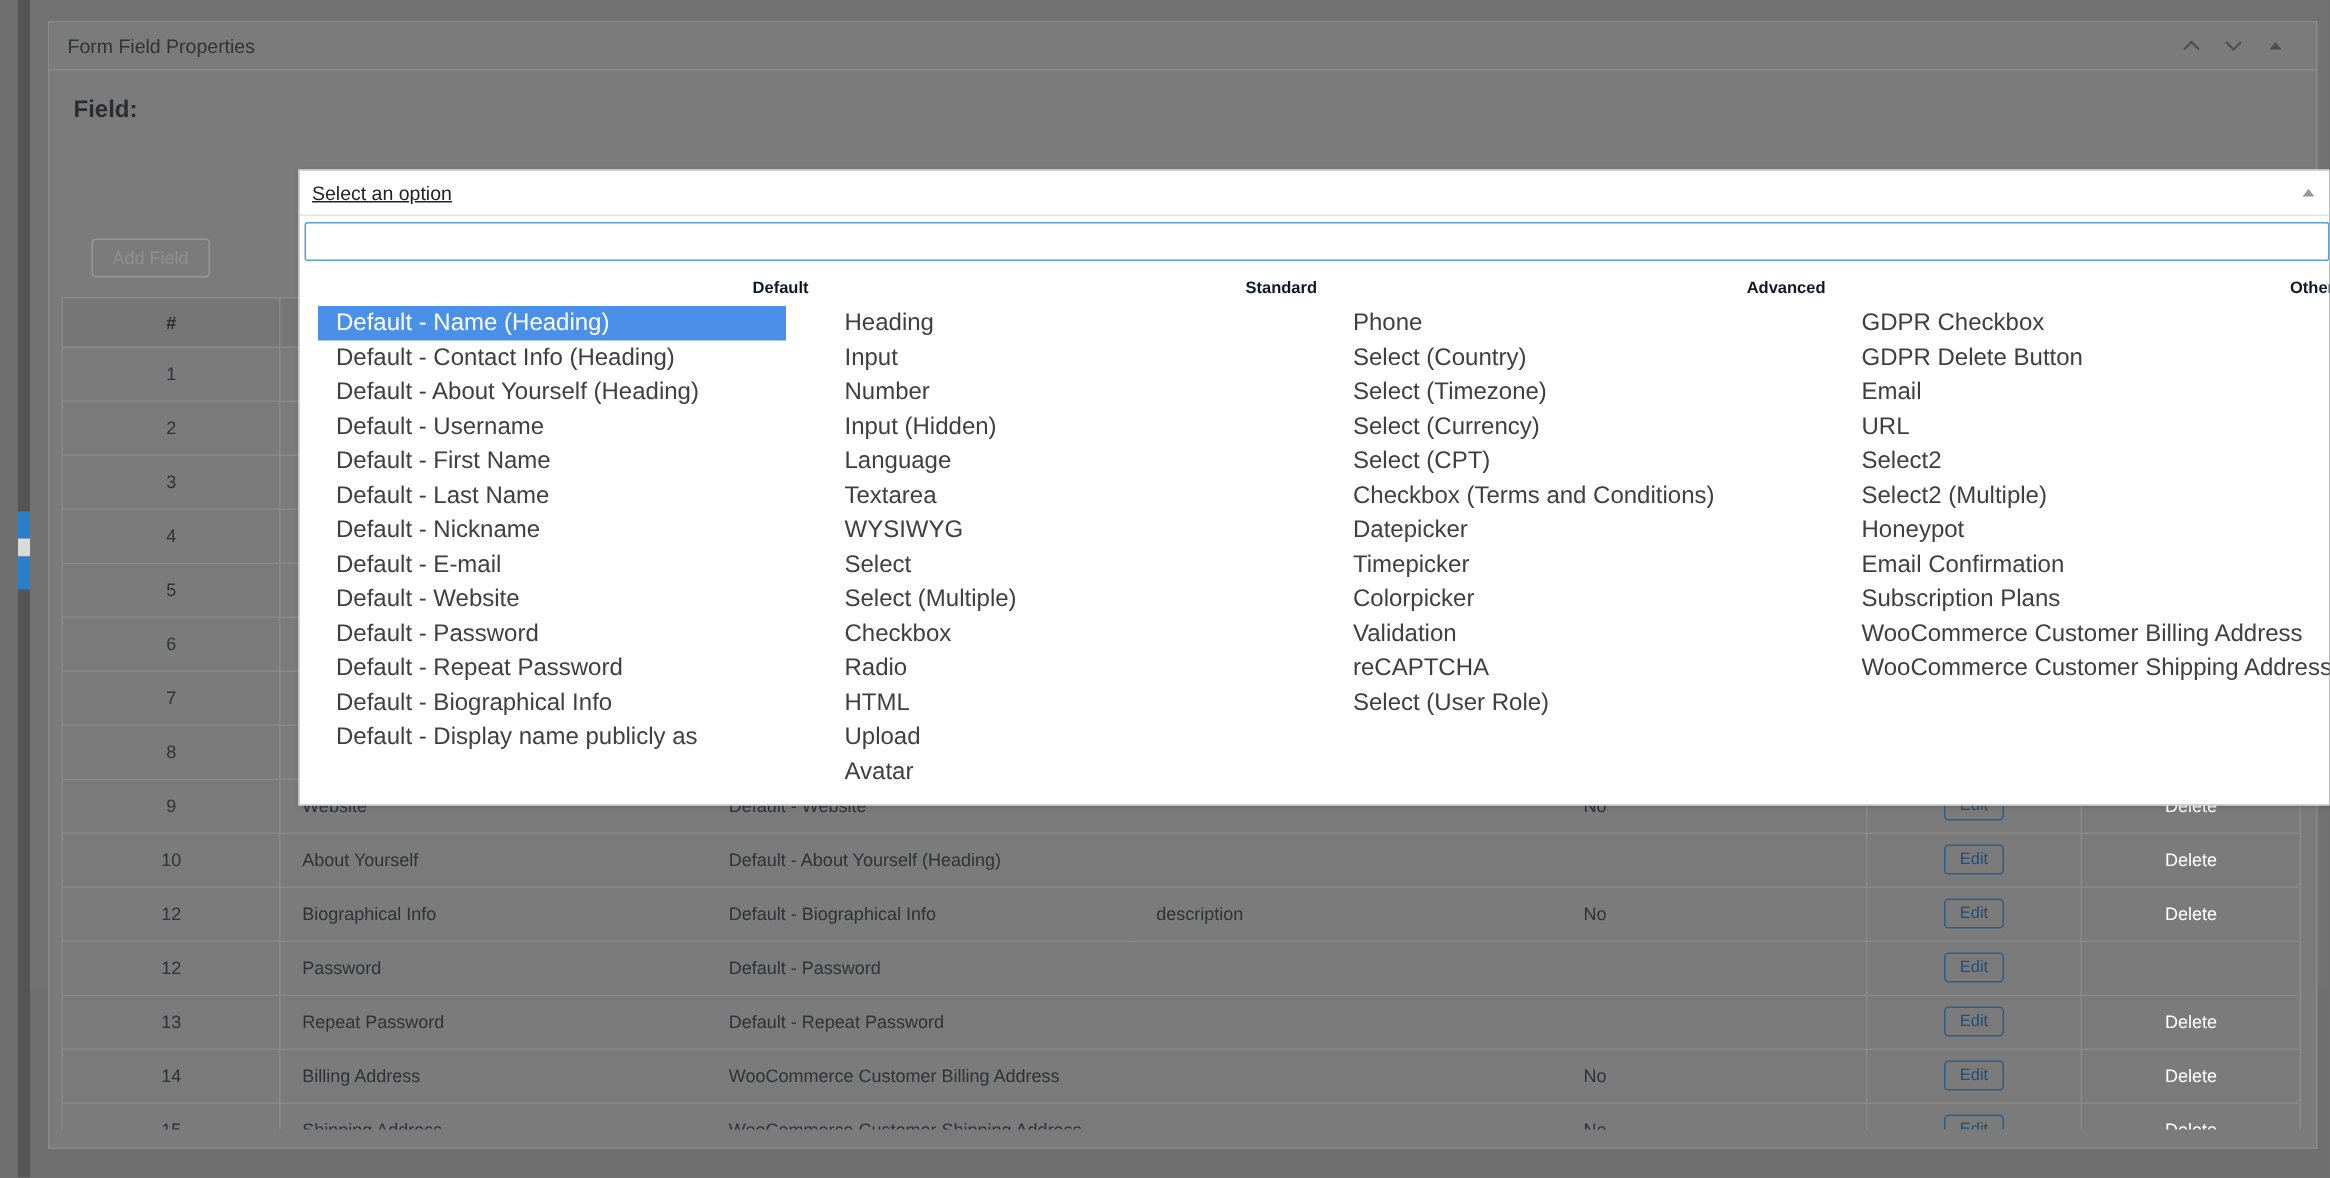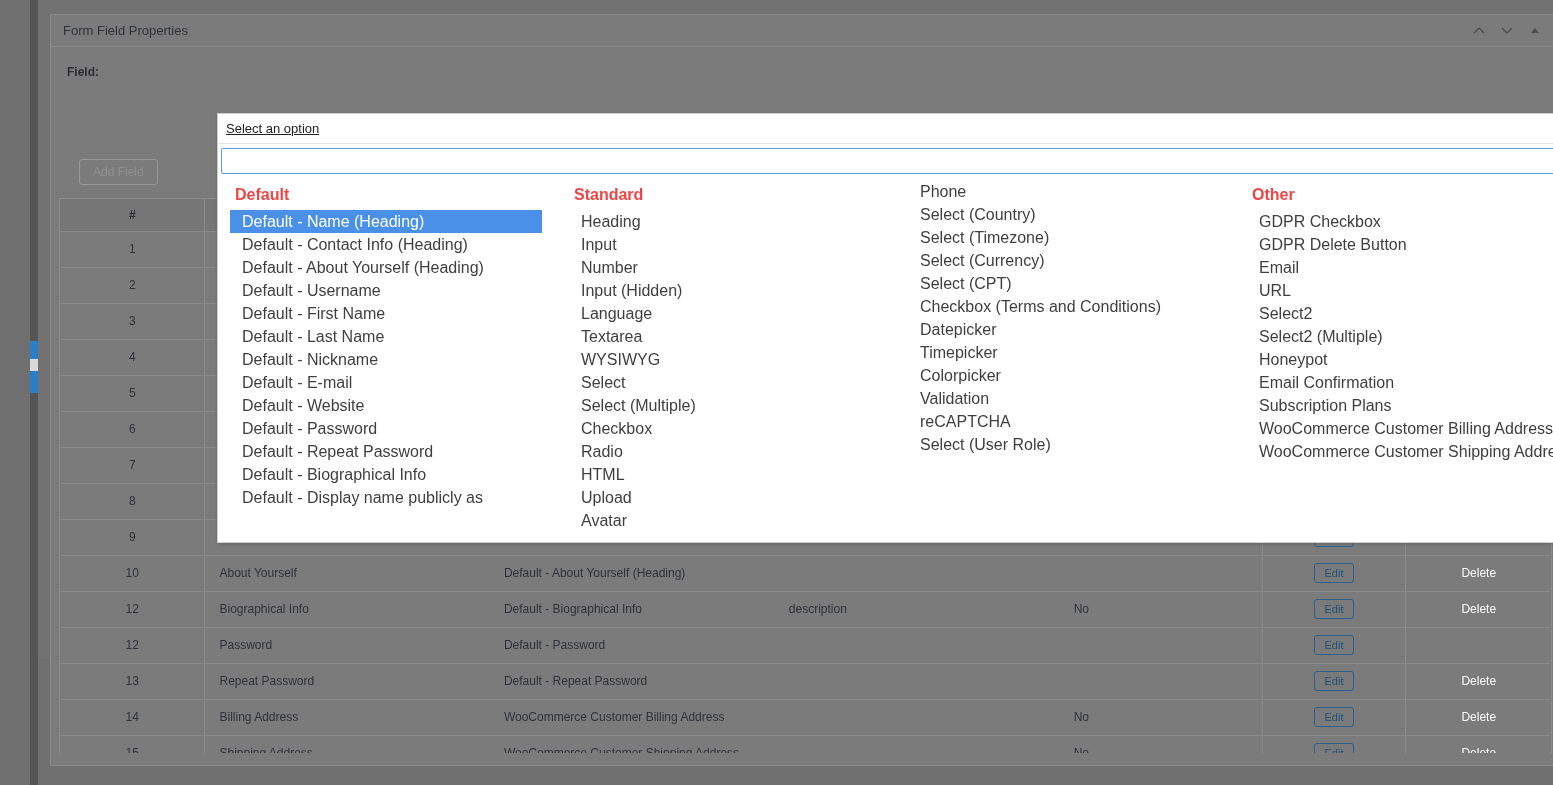--- a/index.html
+++ b/index.html
@@ -81,21 +81,21 @@
   .hdr-icon svg { display: block; }
 
   .panel-body {
     position: relative;
     padding: 18px 10px 10px 10px;
     height: 718px;
   }
 
   
   .field-label {
-    font-size: 12px;
+    font-size: 16px;
     font-weight: bold;
     color: #2b2d33;
     margin-left: 6px;
     margin-bottom: 8px;
   }
   .add-field-btn {
     position: absolute;
     left: 28px; top: 112px;
     padding: 5px 13px;
     font-size: 12px;
@@ -215,24 +215,25 @@
     color: #222;
     outline: none;
     font-family: "Liberation Sans", sans-serif;
   }
   .dd-columns {
     display: flex;
     padding: 0 0 10px 0;
   }
   .dd-col { width: 340px; padding: 0; }
   .dd-group-title {
-    font-size: 16px;
+    font-size: 11px;
     font-weight: bold;
-    color: #ef4444;
+    color: #0f172a;
     padding: 6px 0 6px 17px;
+    text-align: right;
   }
   .dd-option {
     font-size: 16px;
     color: #3f3f3f;
     padding: 5px 0 5px 24px;
     line-height: 13px;
     cursor: pointer;
     white-space: nowrap;
   }
   .dd-option.highlighted {
@@ -487,20 +488,21 @@
               <div class="dd-option">WYSIWYG</div>
               <div class="dd-option">Select</div>
               <div class="dd-option">Select (Multiple)</div>
               <div class="dd-option">Checkbox</div>
               <div class="dd-option">Radio</div>
               <div class="dd-option">HTML</div>
               <div class="dd-option">Upload</div>
               <div class="dd-option">Avatar</div>
             </div>
             <div class="dd-col">
+              <div class="dd-group-title">Advanced</div>
               <div class="dd-option">Phone</div>
               <div class="dd-option">Select (Country)</div>
               <div class="dd-option">Select (Timezone)</div>
               <div class="dd-option">Select (Currency)</div>
               <div class="dd-option">Select (CPT)</div>
               <div class="dd-option">Checkbox (Terms and Conditions)</div>
               <div class="dd-option">Datepicker</div>
               <div class="dd-option">Timepicker</div>
               <div class="dd-option">Colorpicker</div>
               <div class="dd-option">Validation</div>

